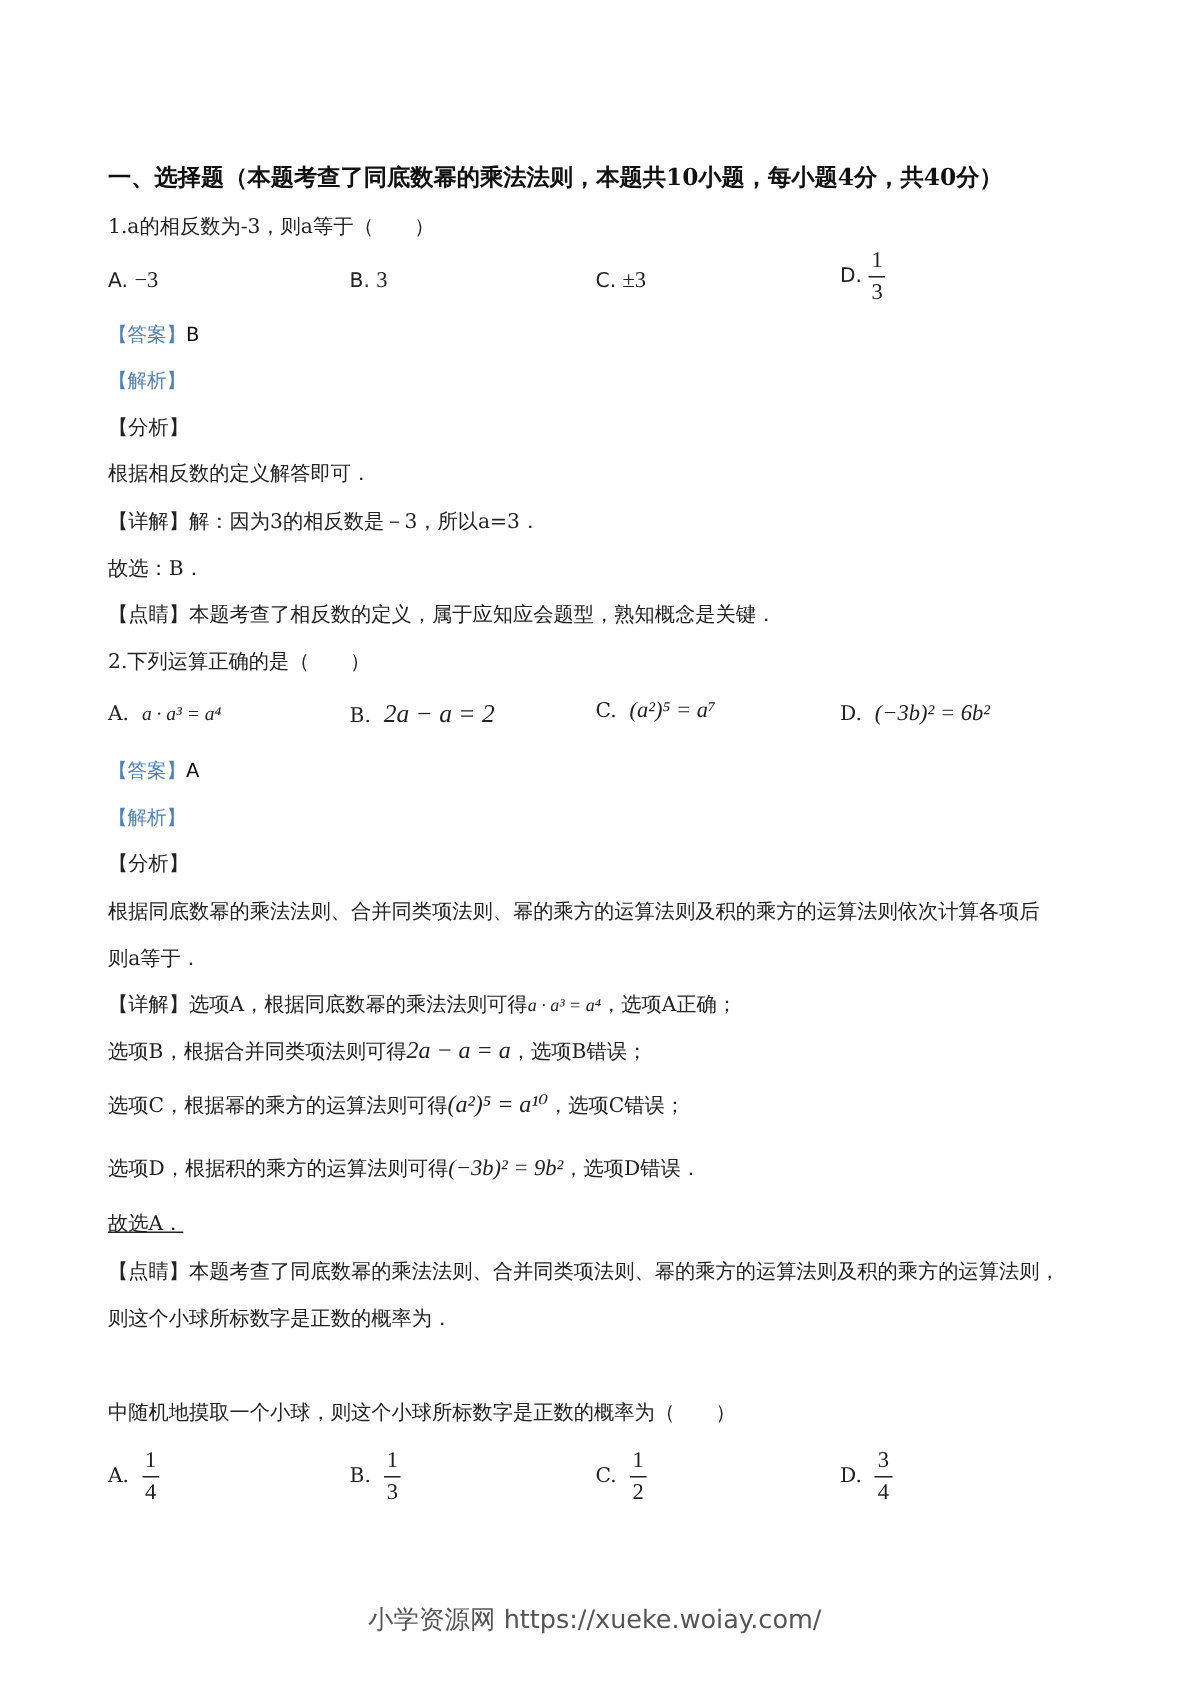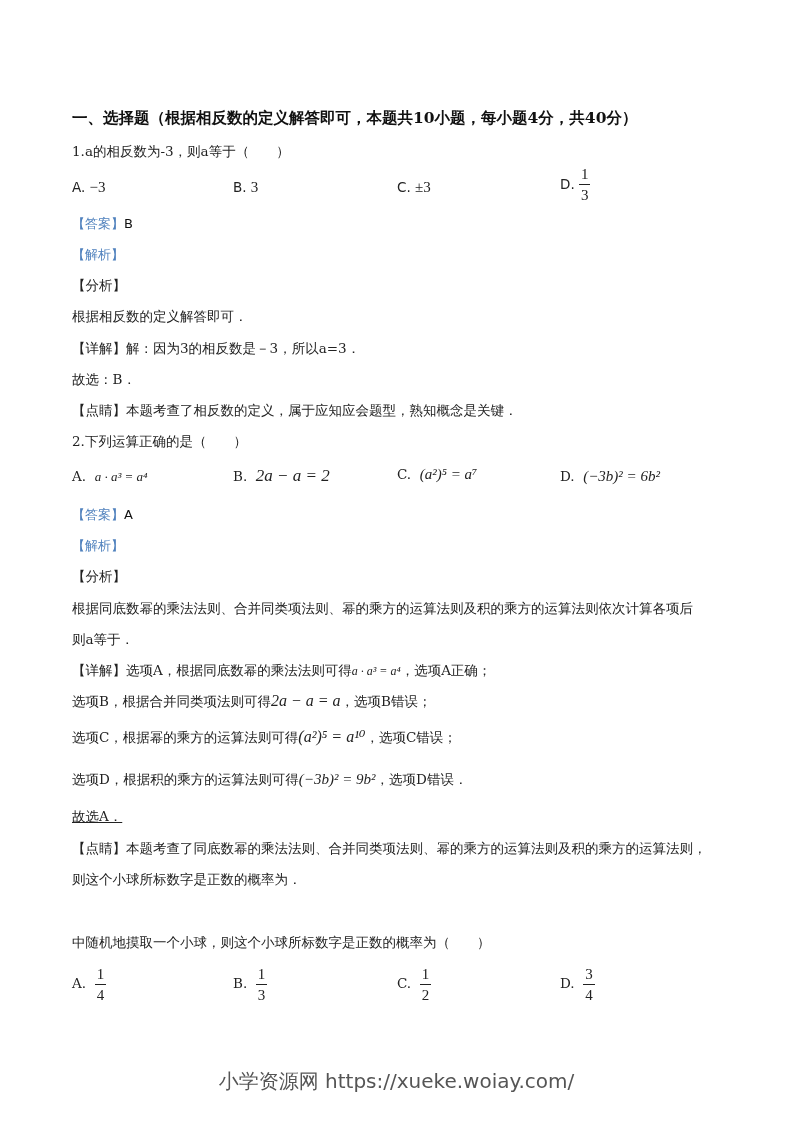--- a/index.html
+++ b/index.html
@@ -12,29 +12,29 @@
   .p { font-size: 13.5px; line-height: 18px; color: #222; }
   .tag { color: #4f81bd; font-family: "DejaVu Sans", "Liberation Sans", sans-serif; font-size: 13px; }
   .sans { font-family: "DejaVu Sans", "Liberation Sans", sans-serif; }
   .ans-val { color: #111; font-family: "DejaVu Sans", "Liberation Sans", sans-serif; font-size: 13px; }
   .opt { font-size: 13.5px; }
   .math { font-family: "Liberation Serif", "DejaVu Serif", serif; font-style: italic; font-size: 15px; }
   .frac { display: inline-flex; flex-direction: column; align-items: center; vertical-align: middle;
           font-family: "Liberation Serif", "DejaVu Serif", serif; font-size: 15px; line-height: 16px; }
   .frac .num { padding: 0 2px; }
   .frac .bar { width: 100%; border-top: 1px solid #222; height: 0; margin: 2px 0; }
-  .footer { left: 0; width: 793px; top: 1068px; text-align: center; font-size: 20px; color: #555;
+  .footer { left: 0; width: 793px; top: 1068px; text-align: center; font-size: 17px; color: #555;
             font-family: "DejaVu Sans", "Liberation Sans", sans-serif; }
 </style>
 </head>
 <body>
 
 <div class="page">
 
-  <div class="abs section">一、选择题（根据相反数的定义解答即可，本题共10小题，每小题4分，共40分）</div>
+  <div class="abs section">一、选择题（本题考查了同底数幂的乘法法则，本题共10小题，每小题4分，共40分）</div>
 
   <div class="abs p" style="left:72px; top:142px;">1.a的相反数为-3，则a等于（　　）</div>
 
   <div class="abs p opt sans" style="left:72px; top:178px;">
     <span>A.</span>
     <span class="math" style="font-style:normal">−3</span>
   </div>
   <div class="abs p opt sans" style="left:233px; top:178px;">
     <span>B.</span>
     <span class="math" style="font-style:normal">3</span>

